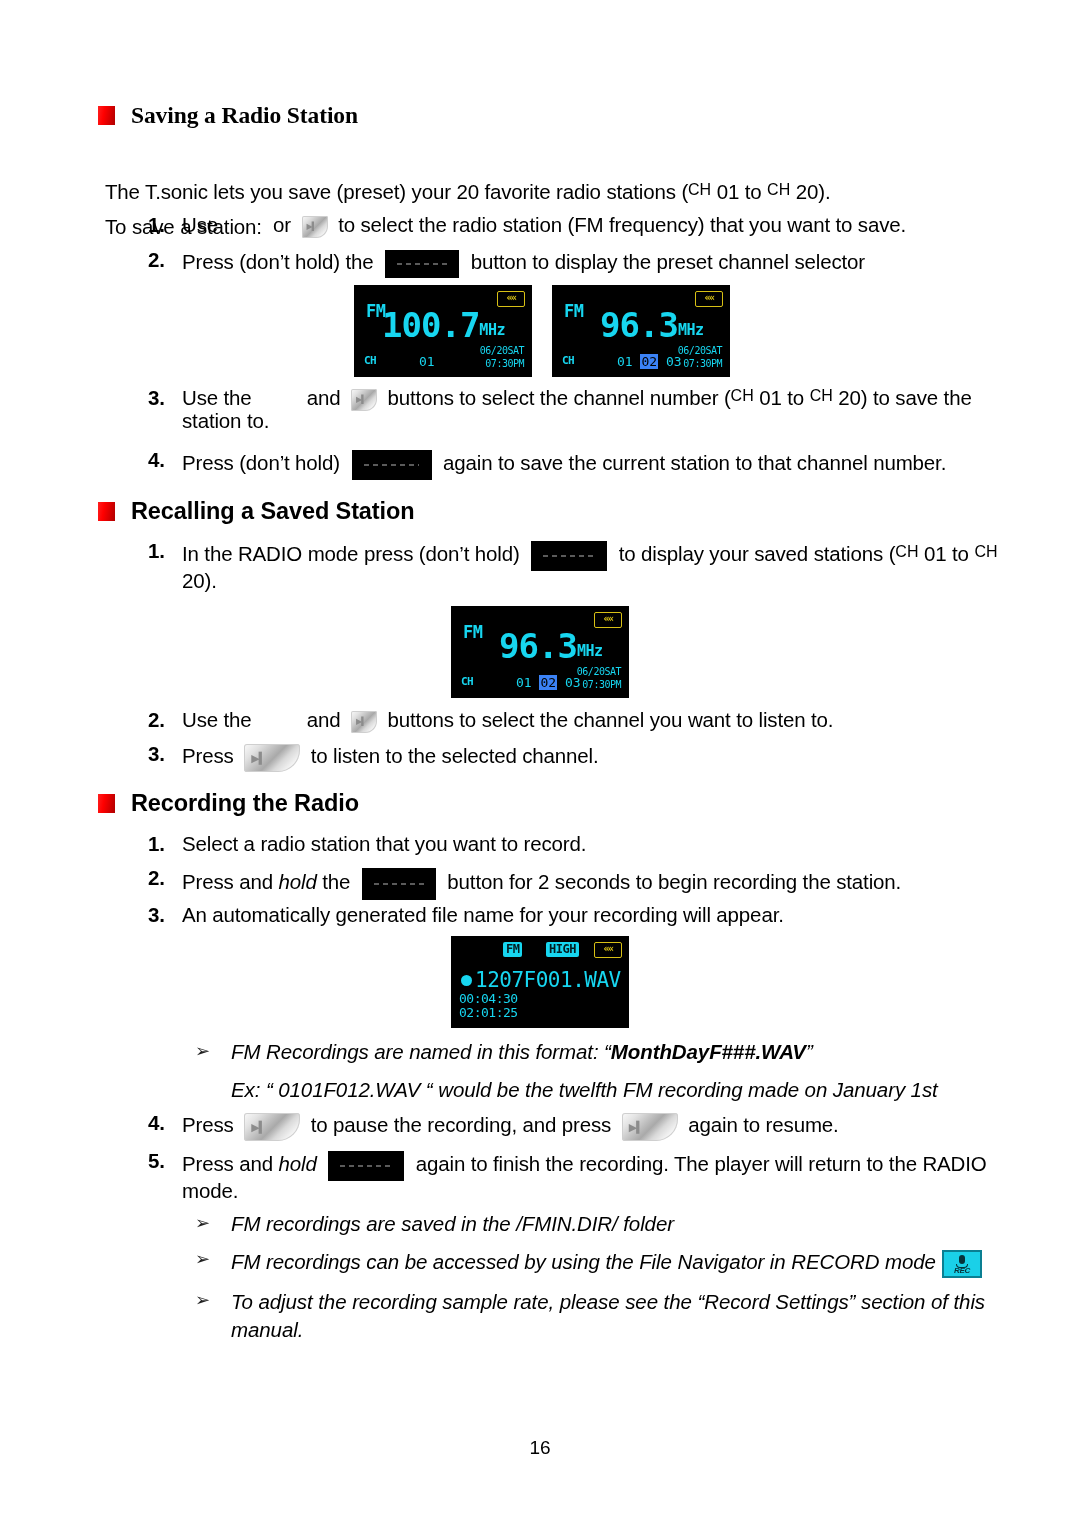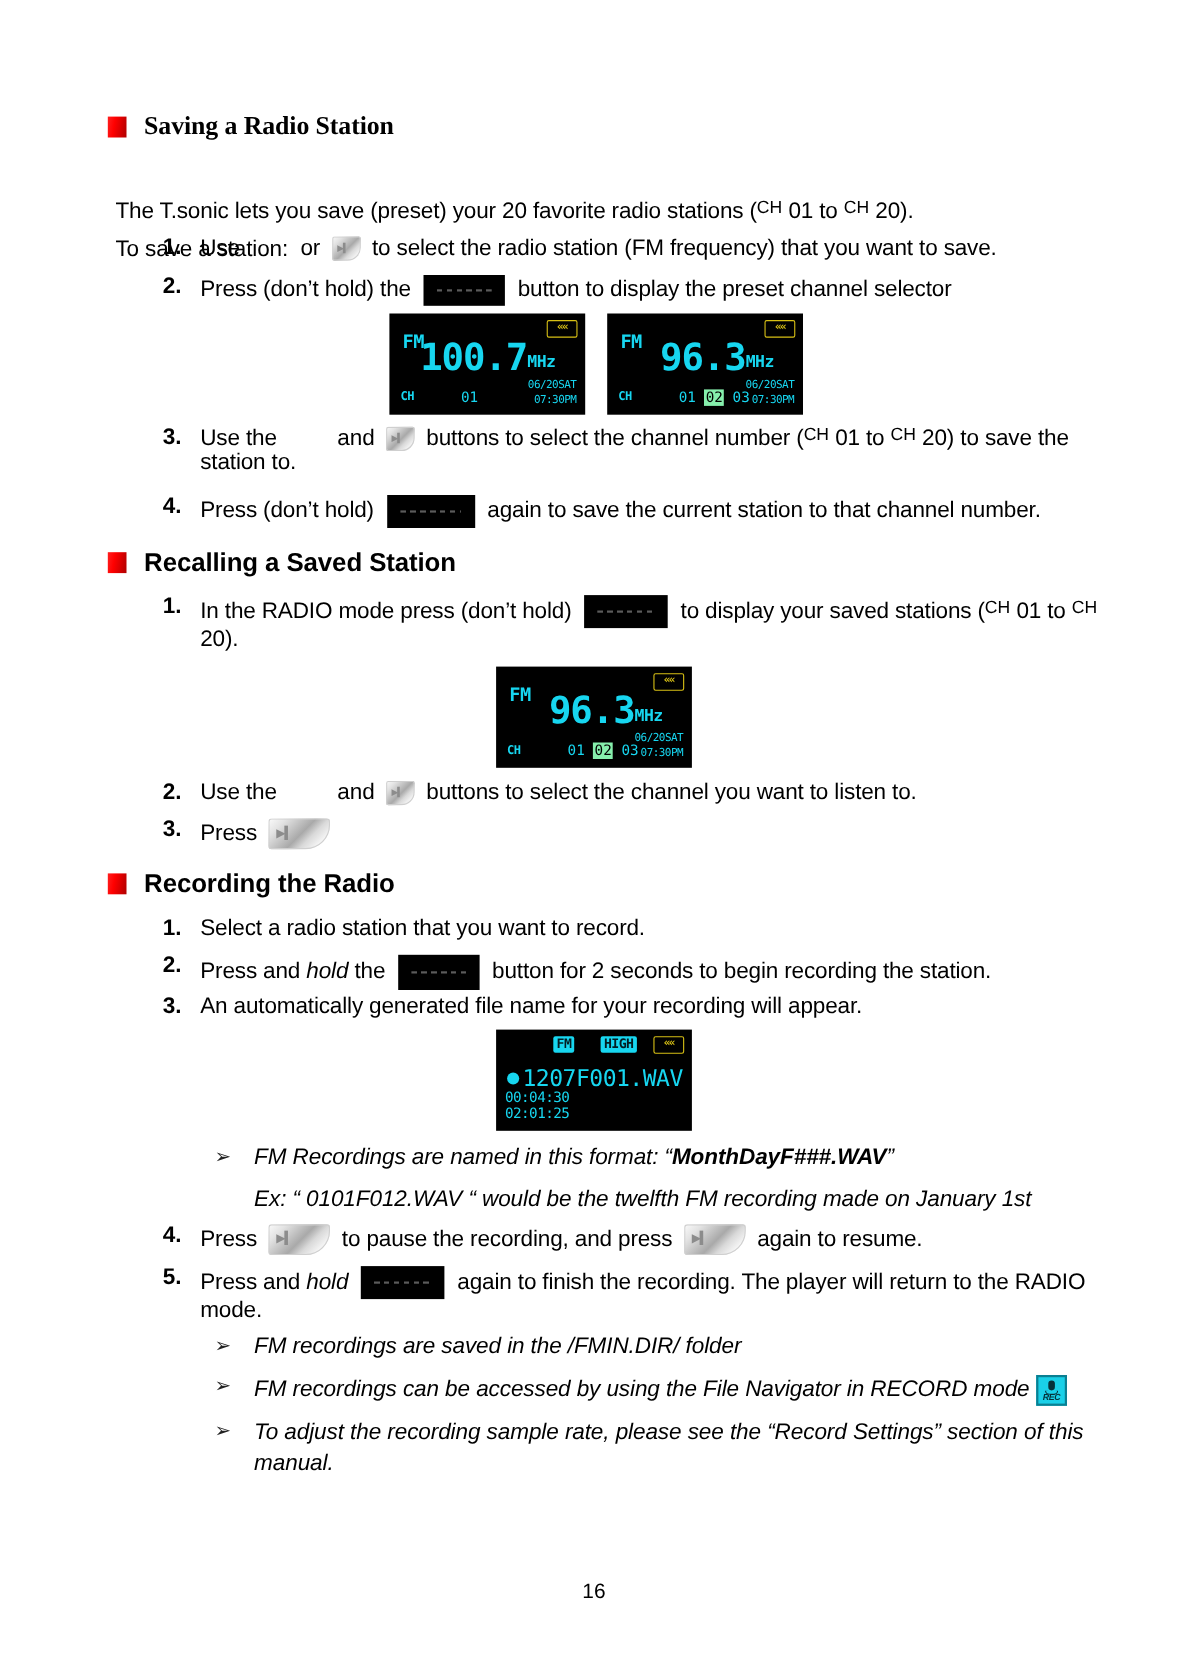--- a/index.html
+++ b/index.html
@@ -200,21 +200,21 @@
   .lcd .ch-nums {
     position: absolute;
     left: 33px;
     bottom: 8px;
     font-size: 13px;
     letter-spacing: 0px;
     white-space: nowrap;
     margin-left: 32px;
   }
   .lcd .ch-nums .hl {
-    background: #86efac;
+    background: #3b82f6;
     color: #000000;
     padding: 0 1px;
   }
   .lcd .dt {
     position: absolute;
     right: 8px;
     bottom: 7px;
     font-size: 10px;
     line-height: 13px;
     text-align: right;
@@ -282,21 +282,21 @@
     flex: 0 0 auto;
     font-style: normal;
     font-size: 18px;
     color: #222;
   }
   .note .ntext { flex: 1 1 auto; }
   .note .ntext b { font-weight: bold; }
 
   .rec-icon {
     display: inline-block;
-    width: 28px;
+    width: 40px;
     height: 28px;
     vertical-align: middle;
     margin-left: 6px;
     background: #1ad0e8;
     border: 2px solid #0a7f92;
     box-sizing: border-box;
     position: relative;
   }
   .rec-icon .mic {
     position: absolute;
@@ -458,20 +458,21 @@
       <span class="btn-silver sm"><span class="glyph">▶▍</span></span>
       <span>buttons to select the channel you want to listen to.</span>
     </span>
   </div>
 
   <div class="litem" style="position:absolute; left:148px; top:744px; width:840px;">
     <span class="lnum">3.</span>
     <span class="ltext">
       <span>Press</span>
       <span class="btn-silver big"><span class="glyph">▶▍</span></span>
+      <span>to listen to the selected channel.</span>
     </span>
   </div>
 
   <div style="position:absolute; left:98px; top:792px;" class="section-head">
     <span class="sq-bullet"></span>
     <span class="section-title">Recording the Radio</span>
   </div>
 
   <div class="litem" style="position:absolute; left:148px; top:834px; width:840px;">
     <span class="lnum">1.</span>

